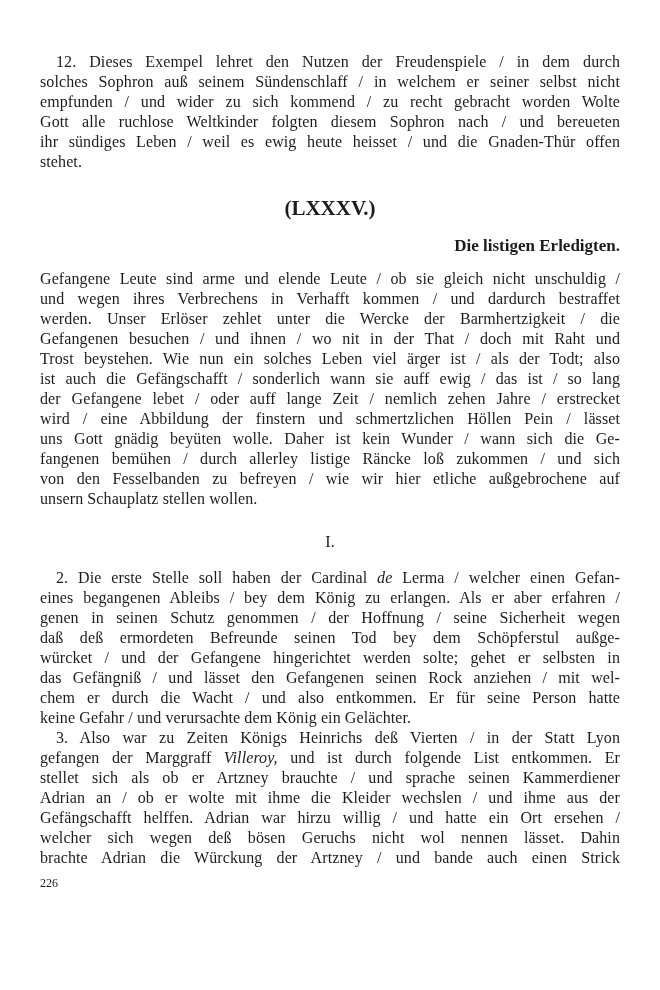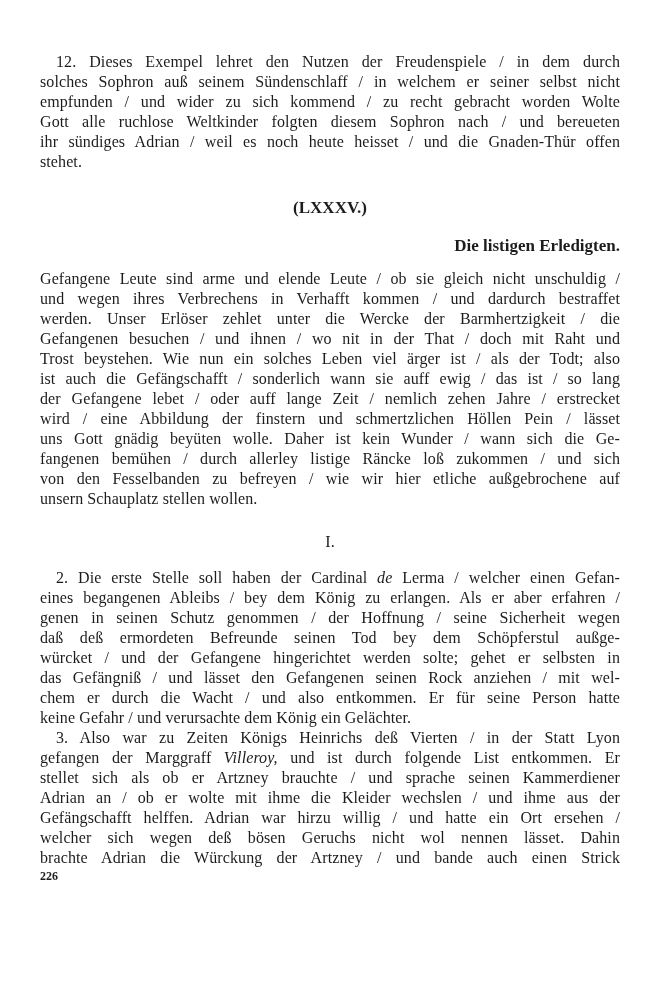--- a/index.html
+++ b/index.html
@@ -28,57 +28,56 @@
   }
   .line.flush {
     text-align: left;
     text-align-last: left;
   }
   .line.indent { text-indent: 16px; }
   .chapter-no {
     margin: 26px 0 18px 0;
     text-align: center;
     font-weight: bold;
-    font-size: 17px;
+    font-size: 21px;
     line-height: 20px;
   }
   .chapter-title {
     margin: 0 0 13px 0;
     text-align: right;
     font-weight: bold;
     font-size: 17px;
     line-height: 20px;
   }
   .section-label {
     margin: 23px 0 16px 0;
     text-align: center;
     font-size: 16px;
     line-height: 20px;
   }
   .section-label.second { margin: 24px 0 18px 0; }
   .page-number {
-    margin-top: 1px;
+    margin-top: 8px;
     font-size: 12px;
     line-height: 14px;
     text-align: left;
-    font-weight: bold;
   }
   i { font-style: italic; }
 </style>
 </head>
 <body>
 
 <div class="page">
 
   <div class="para">
     <div class="line indent">12. Dieses Exempel lehret den Nutzen der Freudenspiele / in dem durch</div>
     <div class="line">solches Sophron auß seinem Sündenschlaff / in welchem er seiner selbst nicht</div>
     <div class="line">empfunden / und wider zu sich kommend / zu recht gebracht worden Wolte</div>
     <div class="line">Gott alle ruchlose Weltkinder folgten diesem Sophron nach / und bereueten</div>
-    <div class="line">ihr sündiges Adrian / weil es noch heute heisset / und die Gnaden-Thür offen</div>
+    <div class="line">ihr sündiges Leben / weil es ewig heute heisset / und die Gnaden-Thür offen</div>
     <div class="line flush">stehet.</div>
   </div>
 
   <div class="chapter-no">(LXXXV.)</div>
   <div class="chapter-title">Die listigen Erledigten.</div>
 
   <div class="para">
     <div class="line">Gefangene Leute sind arme und elende Leute / ob sie gleich nicht unschuldig /</div>
     <div class="line">und wegen ihres Verbrechens in Verhafft kommen / und dardurch bestraffet</div>
     <div class="line">werden. Unser Erlöser zehlet unter die Wercke der Barmhertzigkeit / die</div>

